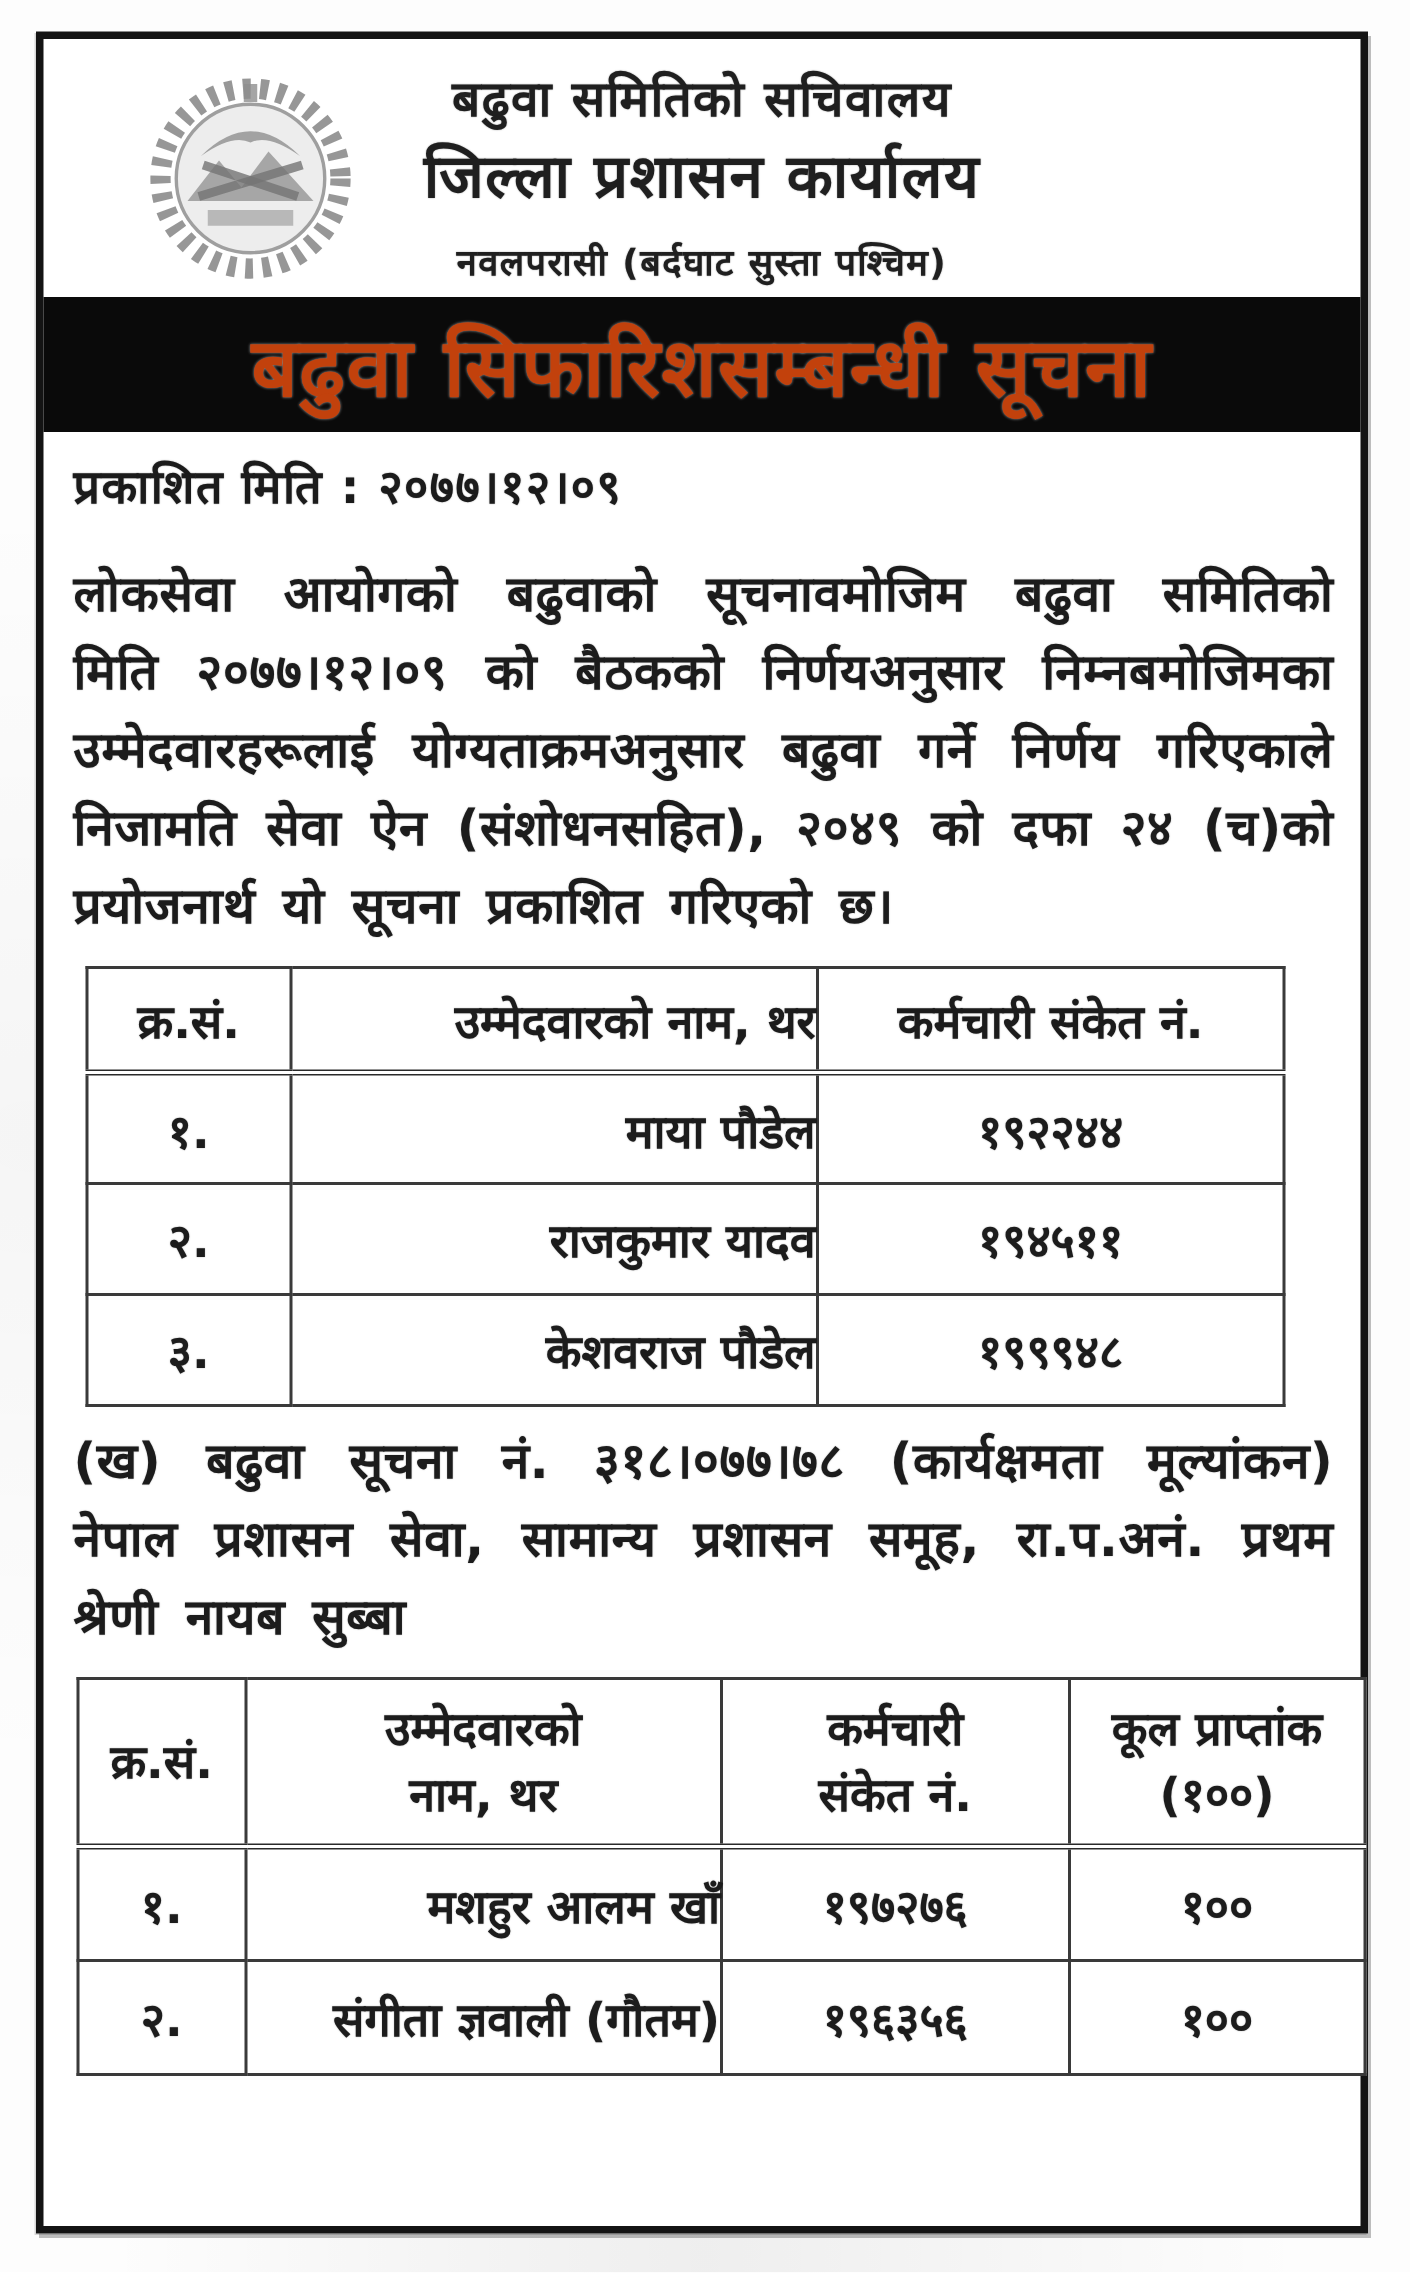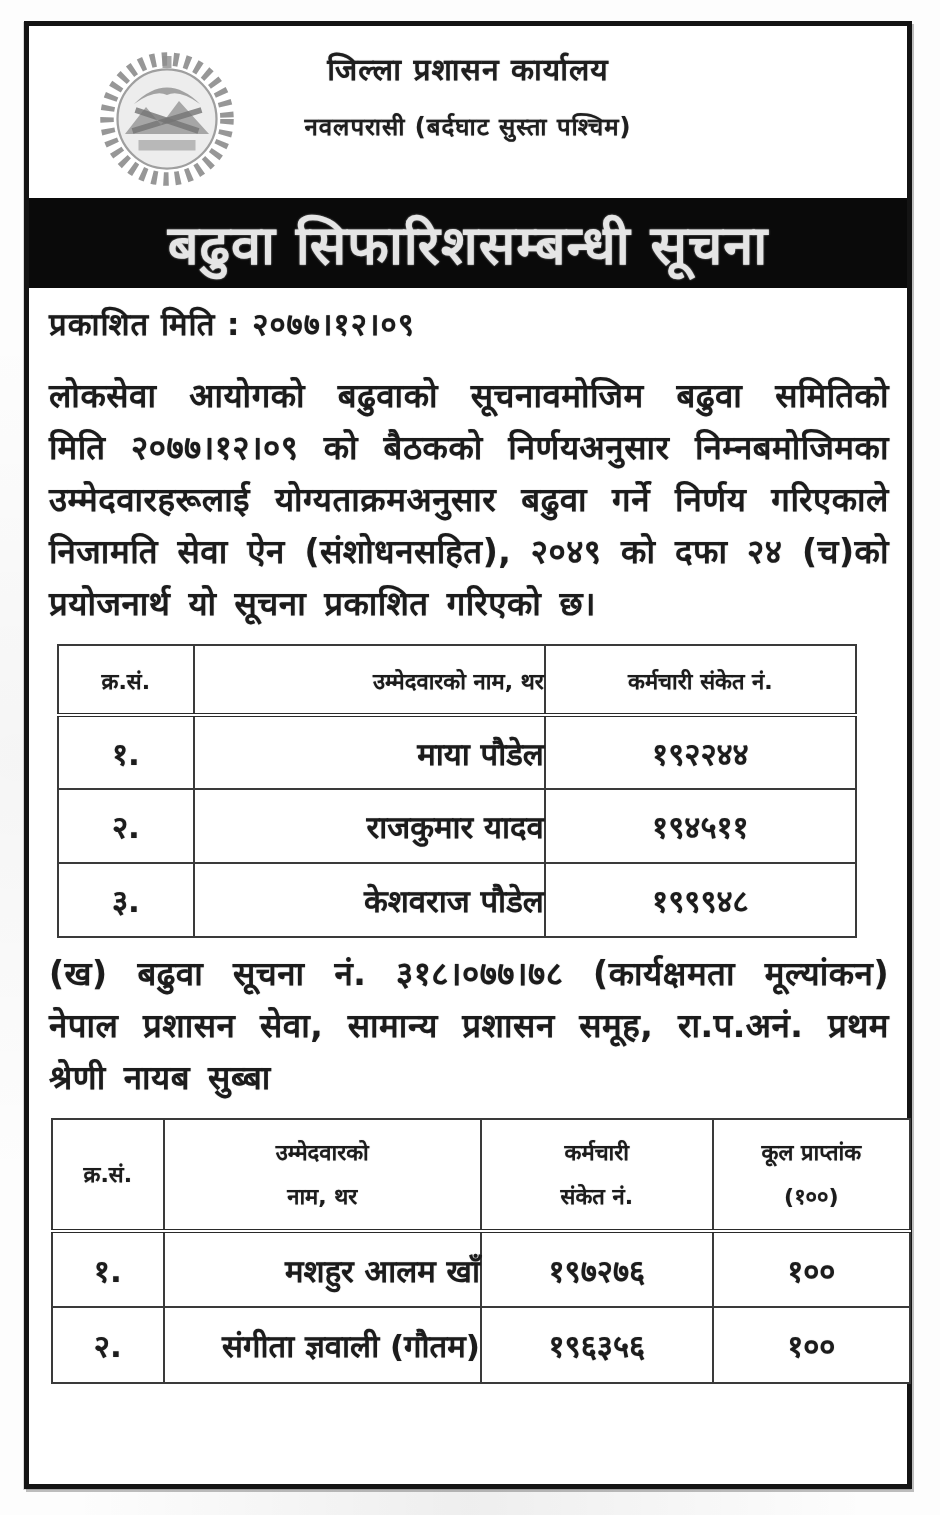--- a/index.html
+++ b/index.html
@@ -32,30 +32,30 @@
 
   
   .header { position:relative; padding-top:16px; height:172px; }
   .emblem {
     position:absolute; left:62px; top:18px; width:152px; height:150px;
     filter: blur(0.4px);
   }
   .hline { text-align:center; font-weight:700; color:#1f1f1f;
            text-shadow: 0 0 1px rgba(0,0,0,0.45); }
   .hline1 { font-size:33px; line-height:48px; letter-spacing:1px; }
-  .hline2 { font-size:30px; line-height:56px; letter-spacing:1px; }
+  .hline2 { font-size:40px; line-height:56px; letter-spacing:1px; }
   .hline3 { font-size:24px; line-height:58px; letter-spacing:1px; }
 
   
   .banner {
     height:90px; background:#0a0a0a;
     display:flex; align-items:center; justify-content:center;
   }
   .banner-title {
-    color:#e5e5e5; font-weight:700; font-size:54px; letter-spacing:1px;
+    color:#c2410c; font-weight:700; font-size:54px; letter-spacing:1px;
     text-shadow: 0 0 2px rgba(255,255,255,0.6);
   }
 
   .content { padding:10px 18px 0 20px; }
 
   .date-line {
     text-align:left; font-weight:700; font-size:31px;
     margin-top:4px; margin-bottom:8px; letter-spacing:1px;
     text-shadow: 0 0 1px rgba(0,0,0,0.4);
   }
@@ -72,21 +72,21 @@
   
   table { border-collapse:collapse; background:#fff; }
   .t1 { width:800px; margin:14px 0 6px 8px; }
   .t2 { width:860px; margin:14px 0 0 2px; }
   th, td {
     border:2px solid #3a3a3a;
     font-weight:700; color:#1c1c1c;
     text-shadow: 0 0 1px rgba(0,0,0,0.35);
     vertical-align:middle;
   }
-  th { font-size:22px; }
+  th { font-size:31px; }
   td { font-size:31px; }
   .t1 th { height:70px; border-bottom:4px double #2a2a2a; }
   .t1 td { height:74px; }
   .t2 th { height:112px; border-bottom:4px double #2a2a2a; line-height:44px; }
   .t2 td { height:76px; }
   .c-center { text-align:center; }
   .c-name { text-align:right; padding-left:22px; }
   .t1 .col-sn { width:17%; }
   .t1 .col-name { width:44%; }
   .t1 .col-code { width:39%; }
@@ -111,20 +111,21 @@
             <circle cx="50" cy="50" r="40" fill="none" stroke="#6b6b6b" stroke-width="9" stroke-dasharray="3.5 4.2" opacity="0.85"></circle>
             <circle cx="50" cy="50" r="33" fill="#e9e9e9" stroke="#8a8a8a" stroke-width="1.5"></circle>
             <path d="M22 60 L36 42 L46 54 L58 38 L78 60 Z" fill="#7d7d7d" opacity="0.8"></path>
             <path d="M28 40 Q50 18 72 40 Q58 30 50 34 Q42 30 28 40 Z" fill="#6f6f6f" opacity="0.75"></path>
             <line x1="27" y1="58" x2="73" y2="44" stroke="#565656" stroke-width="4" opacity="0.8"></line>
             <line x1="29" y1="44" x2="71" y2="58" stroke="#565656" stroke-width="4" opacity="0.8"></line>
             <rect x="31" y="64" width="38" height="7" fill="#8d8d8d" opacity="0.7"></rect>
             <rect x="47" y="8" width="6" height="8" fill="#777" opacity="0.8"></rect>
           </g>
         </svg>
+        <div class="hline hline1">बढुवा समितिको सचिवालय</div>
         <div class="hline hline2">जिल्ला प्रशासन कार्यालय</div>
         <div class="hline hline3">नवलपरासी (बर्दघाट सुस्ता पश्चिम)</div>
       </div>
 
       <div class="banner">
         <div class="banner-title">बढुवा सिफारिशसम्बन्धी सूचना</div>
       </div>
 
       <div class="content">
 

